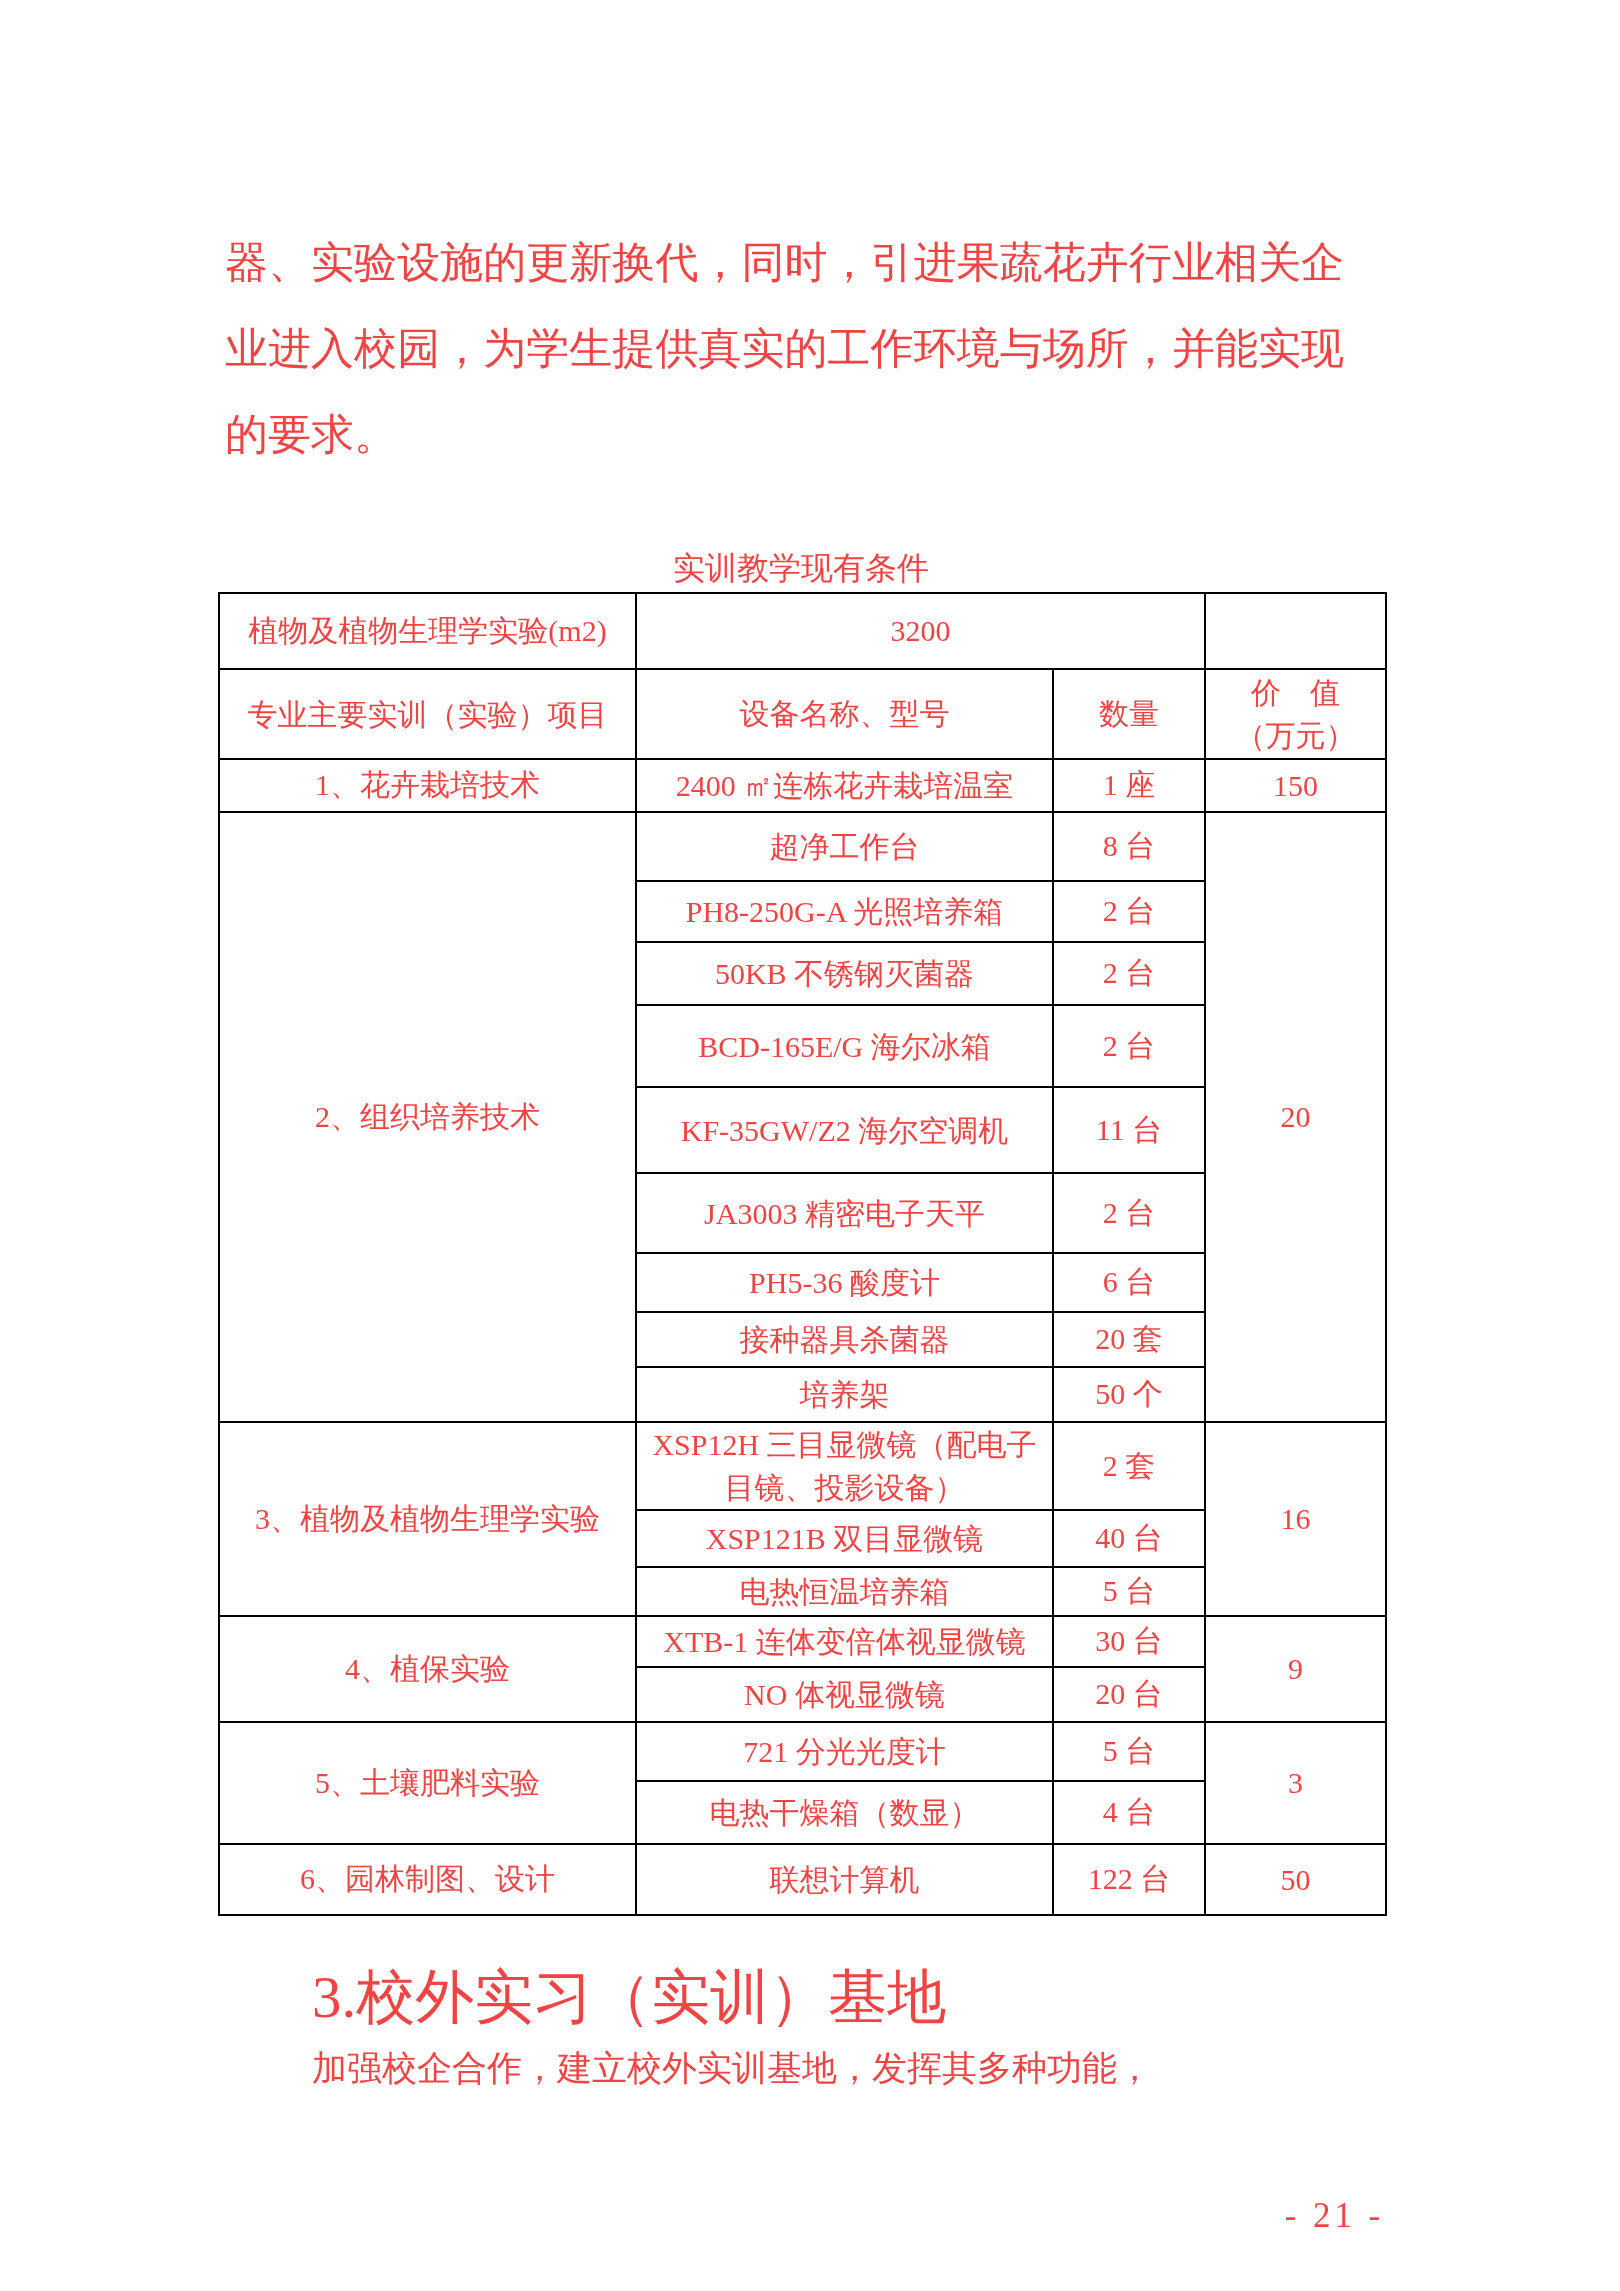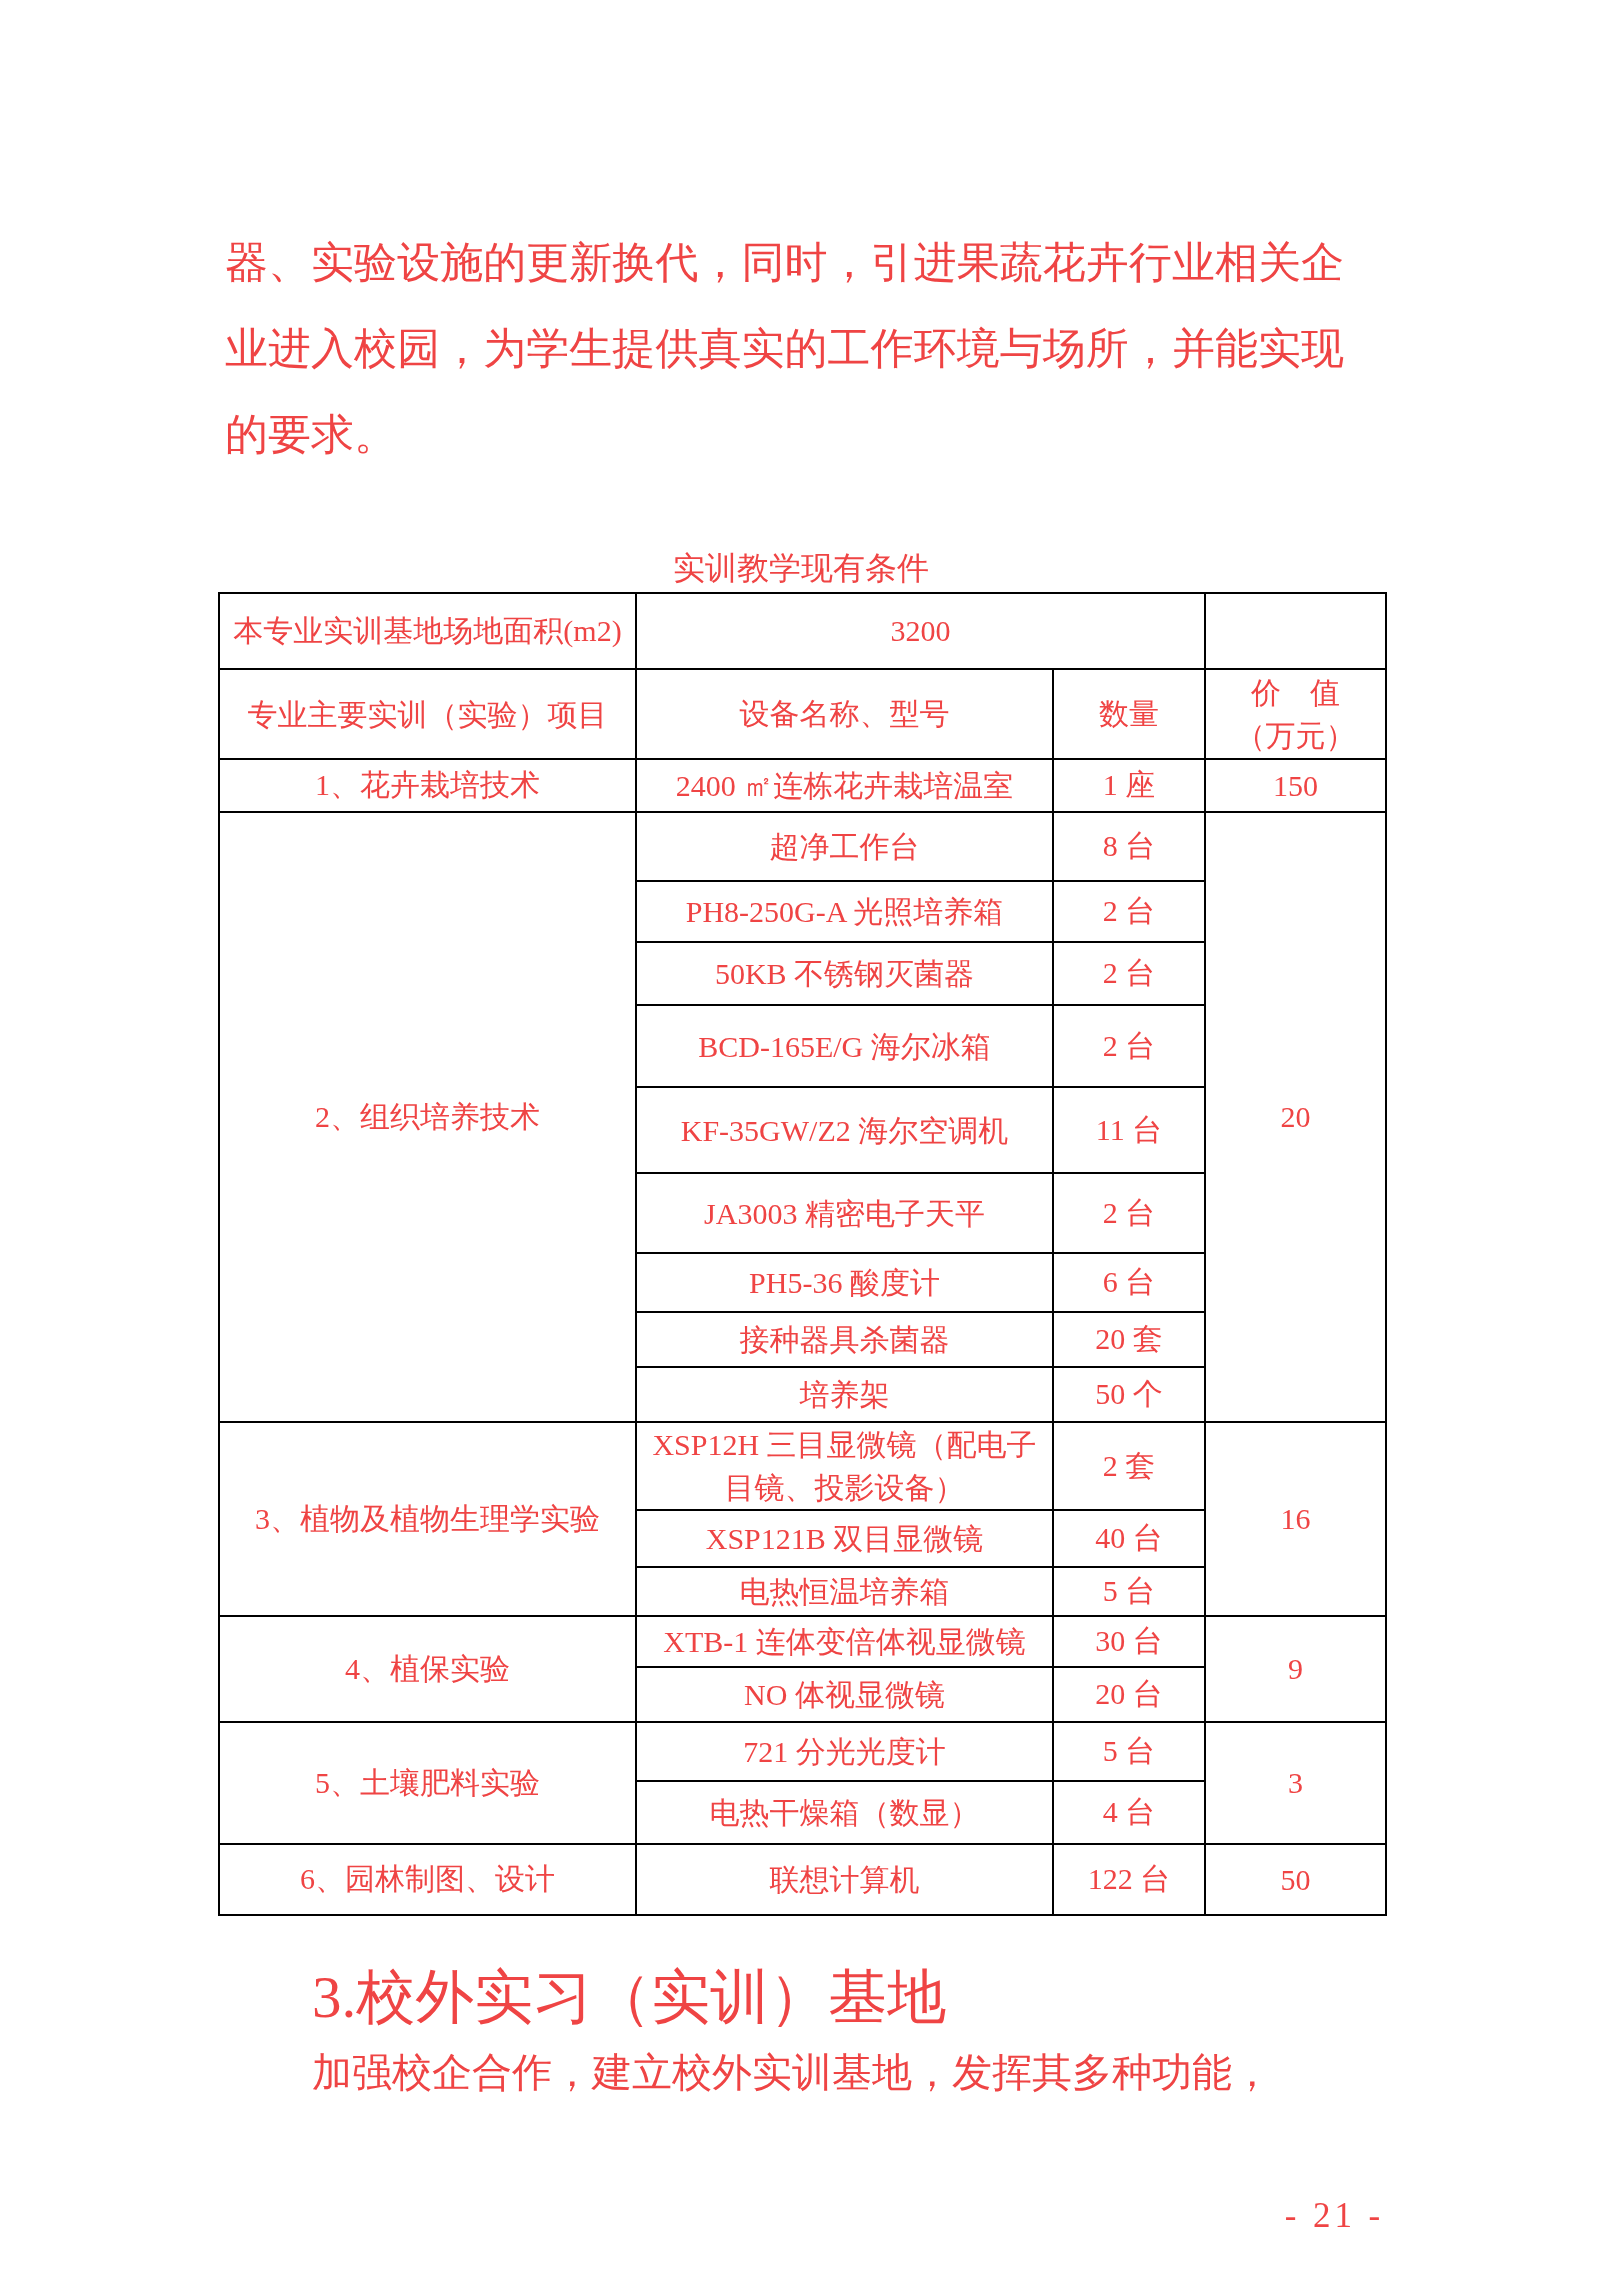--- a/index.html
+++ b/index.html
@@ -86,21 +86,21 @@
     top: 1958px;
     left: 312px;
     font-size: 59px;
     font-weight: normal;
     white-space: nowrap;
   }
   .closing-line {
     position: absolute;
     top: 2045px;
     left: 312px;
-    font-size: 40px;
+    font-size: 35px;
     white-space: nowrap;
   }
   .page-number {
     position: absolute;
     top: 2152px;
     right: 236px;
     font-size: 35px;
     letter-spacing: 3.9px;
     margin-top: 44px;
   }
@@ -120,21 +120,21 @@
 
   <table class="doc-table">
     <colgroup>
       <col style="width:417px">
       <col style="width:417px">
       <col style="width:152px">
       <col style="width:181px">
     </colgroup>
     <tbody>
       <tr style="height:76px">
-        <td><span>本专业实训基地场地面积(m2)</span></td>
+        <td><span>植物及植物生理学实验(m2)</span></td>
         <td colspan="2"><span>3200</span></td>
         <td></td>
       </tr>
 
       <tr style="height:90px">
         <td><span class="hdr-project">专业主要实训（实验）项目</span></td>
         <td><span>设备名称、型号</span></td>
         <td><span>数量</span></td>
         <td class="val-head"><span class="value-head-line1">价 值</span><br><span>（万元）</span></td>
       </tr>

